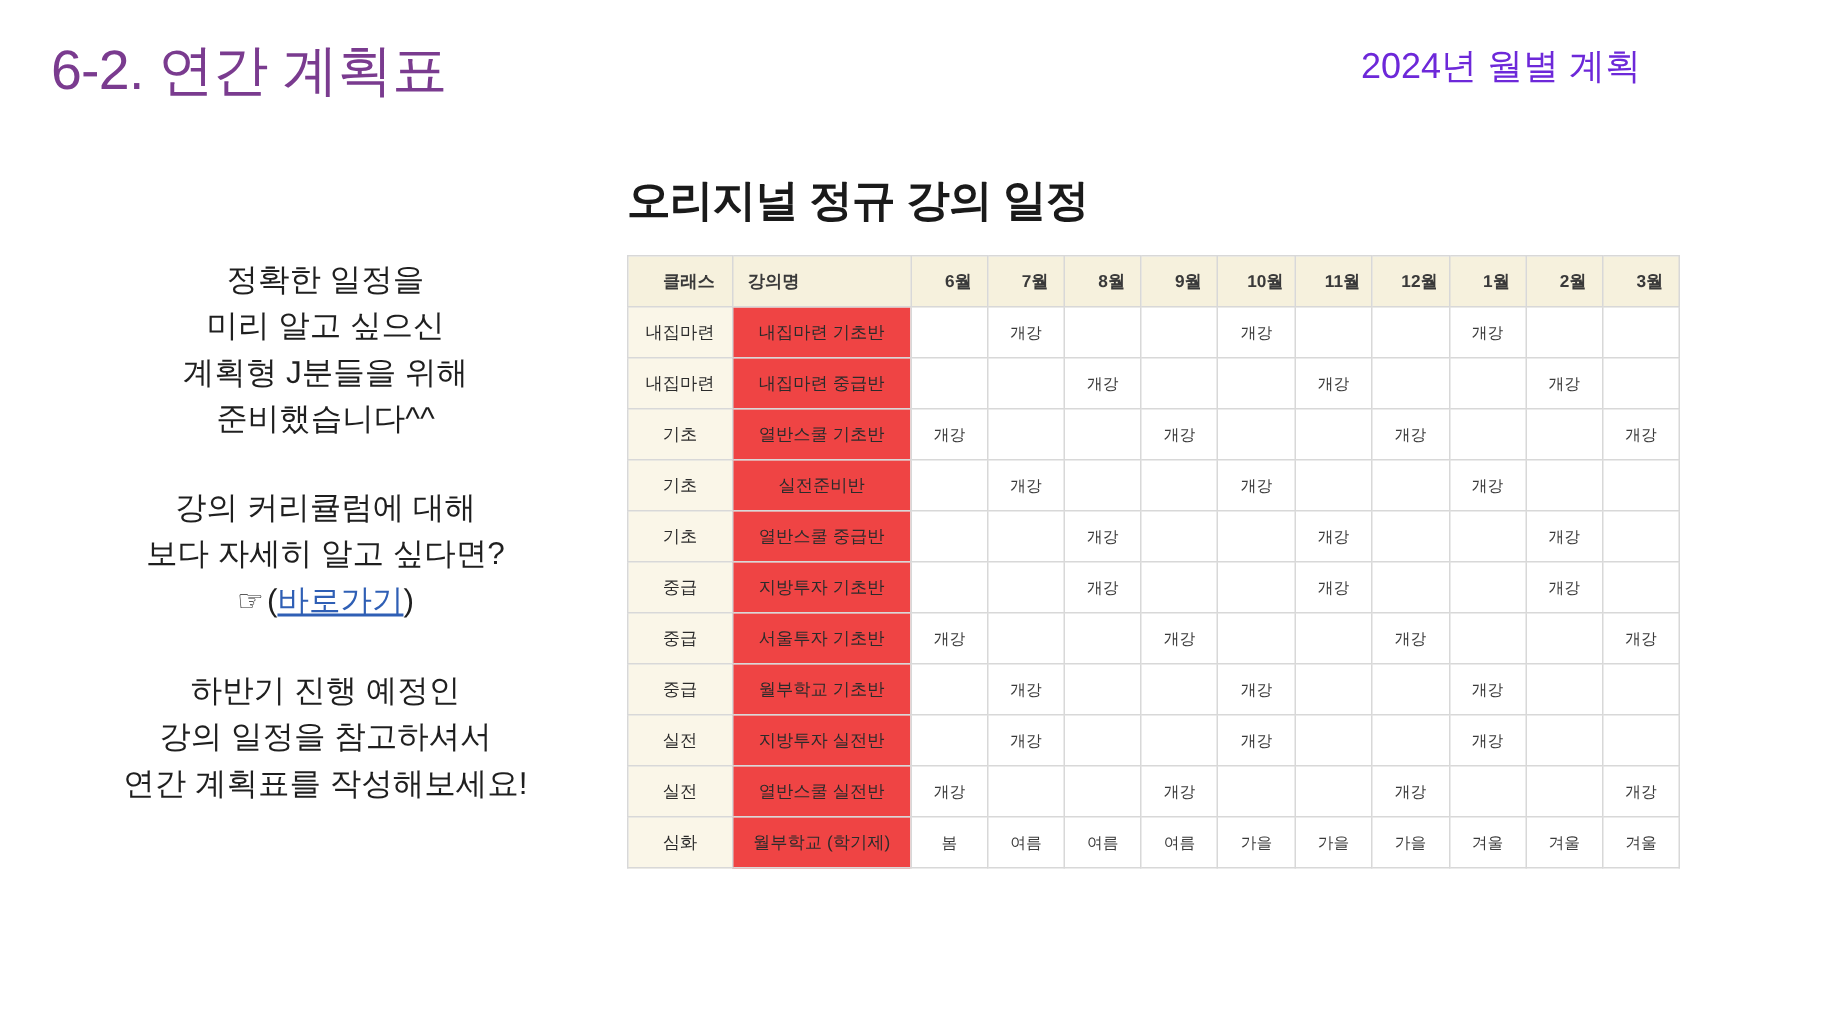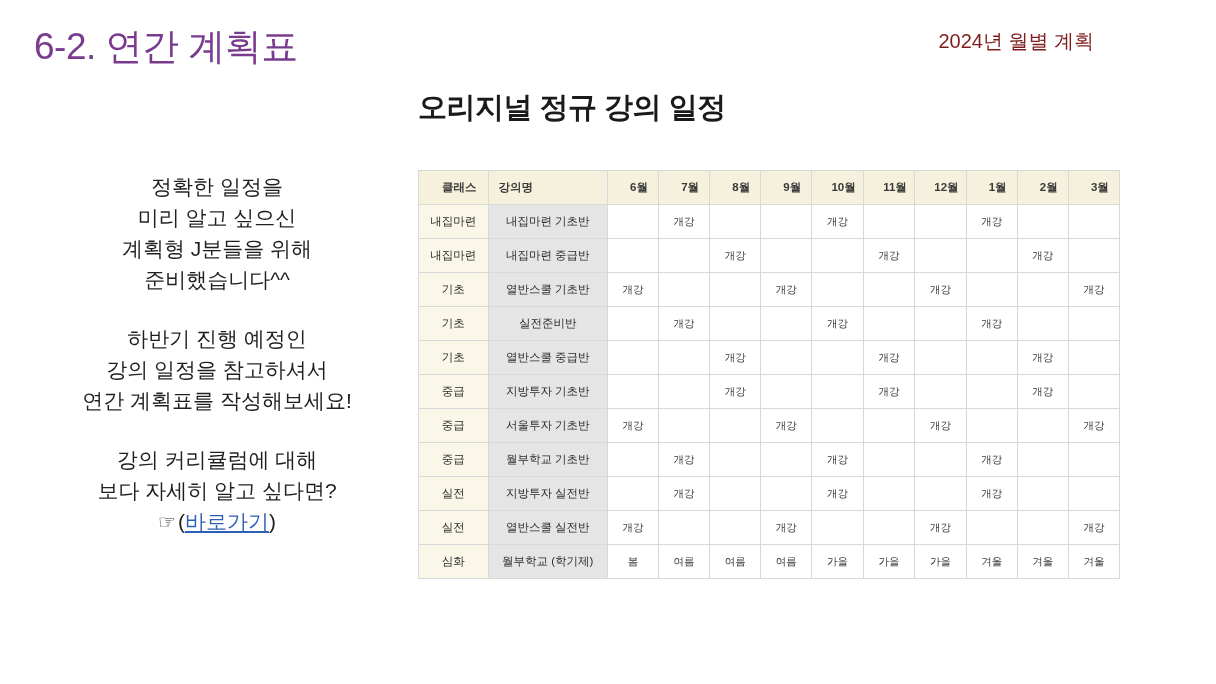--- a/index.html
+++ b/index.html
@@ -26,22 +26,22 @@
     top: 22px;
     font-size: 37px;
     color: #7a3b8f;
     letter-spacing: -0.5px;
     white-space: nowrap;
   }
   .slide-subtitle {
     position: absolute;
     right: 26px;
     top: 28px;
-    font-size: 20px;
-    color: #7f1d1d;
+    font-size: 24px;
+    color: #6d28d9;
     white-space: nowrap;
   }
   .left-block {
     position: absolute;
     left: 22px;
     top: 160px;
     width: 390px;
     text-align: center;
     font-size: 21px;
     line-height: 31px;
@@ -66,21 +66,21 @@
     color: #2f5fb5;
     text-decoration: underline;
     cursor: pointer;
   }
   .paren {
     color: #1f1f1f;
   }
   .table-title {
     position: absolute;
     left: 418px;
-    top: 88px;
+    top: 114px;
     font-size: 29px;
     font-weight: bold;
     color: #1a1a1a;
     letter-spacing: -0.5px;
     white-space: nowrap;
   }
   .schedule-wrap {
     position: absolute;
     left: 418px;
     top: 170px;
@@ -110,21 +110,21 @@
   table.schedule thead th.c-class { width: 75px; }
   table.schedule thead th.c-course { width: 148px; text-align: left; padding-left: 10px; }
   table.schedule thead th.c-month { width: 49px; }
   td.class-cell {
     background: #faf6e8;
     font-weight: bold;
     font-size: 11.5px;
     color: #2b2b2b;
   }
   td.course-cell {
-    background: #e5e5e5;
+    background: #ef4444;
     font-weight: bold;
     font-size: 11.5px;
     color: #2b2b2b;
     text-align: left;
     padding-left: 10px;
   }
   td.month-cell {
     background: #ffffff;
     font-size: 10.5px;
     color: #3a3a3a;
@@ -139,30 +139,30 @@
   <div class="slide-subtitle">2024년 월별 계획</div>
 
   <div class="left-block">
     <div class="para">
       <div>정확한 일정을</div>
       <div>미리 알고 싶으신</div>
       <div>계획형 J분들을 위해</div>
       <div>준비했습니다^^</div>
     </div>
     <div class="para">
-      <div>하반기 진행 예정인</div>
-      <div>강의 일정을 참고하셔서</div>
-      <div>연간 계획표를 작성해보세요!</div>
-    </div>
-    <div class="para">
       <div>강의 커리큘럼에 대해</div>
       <div>보다 자세히 알고 싶다면?</div>
       <div class="link-line">
         <span class="hand-icon">☞</span><span class="paren">(</span><a class="link" href="#">바로가기</a><span class="paren">)</span>
       </div>
+    </div>
+    <div class="para">
+      <div>하반기 진행 예정인</div>
+      <div>강의 일정을 참고하셔서</div>
+      <div>연간 계획표를 작성해보세요!</div>
     </div>
   </div>
 
   <div class="table-title">오리지널 정규 강의 일정</div>
 
   <div class="schedule-wrap">
     <table class="schedule">
       <thead>
         <tr>
           <th class="c-class">클래스</th>

